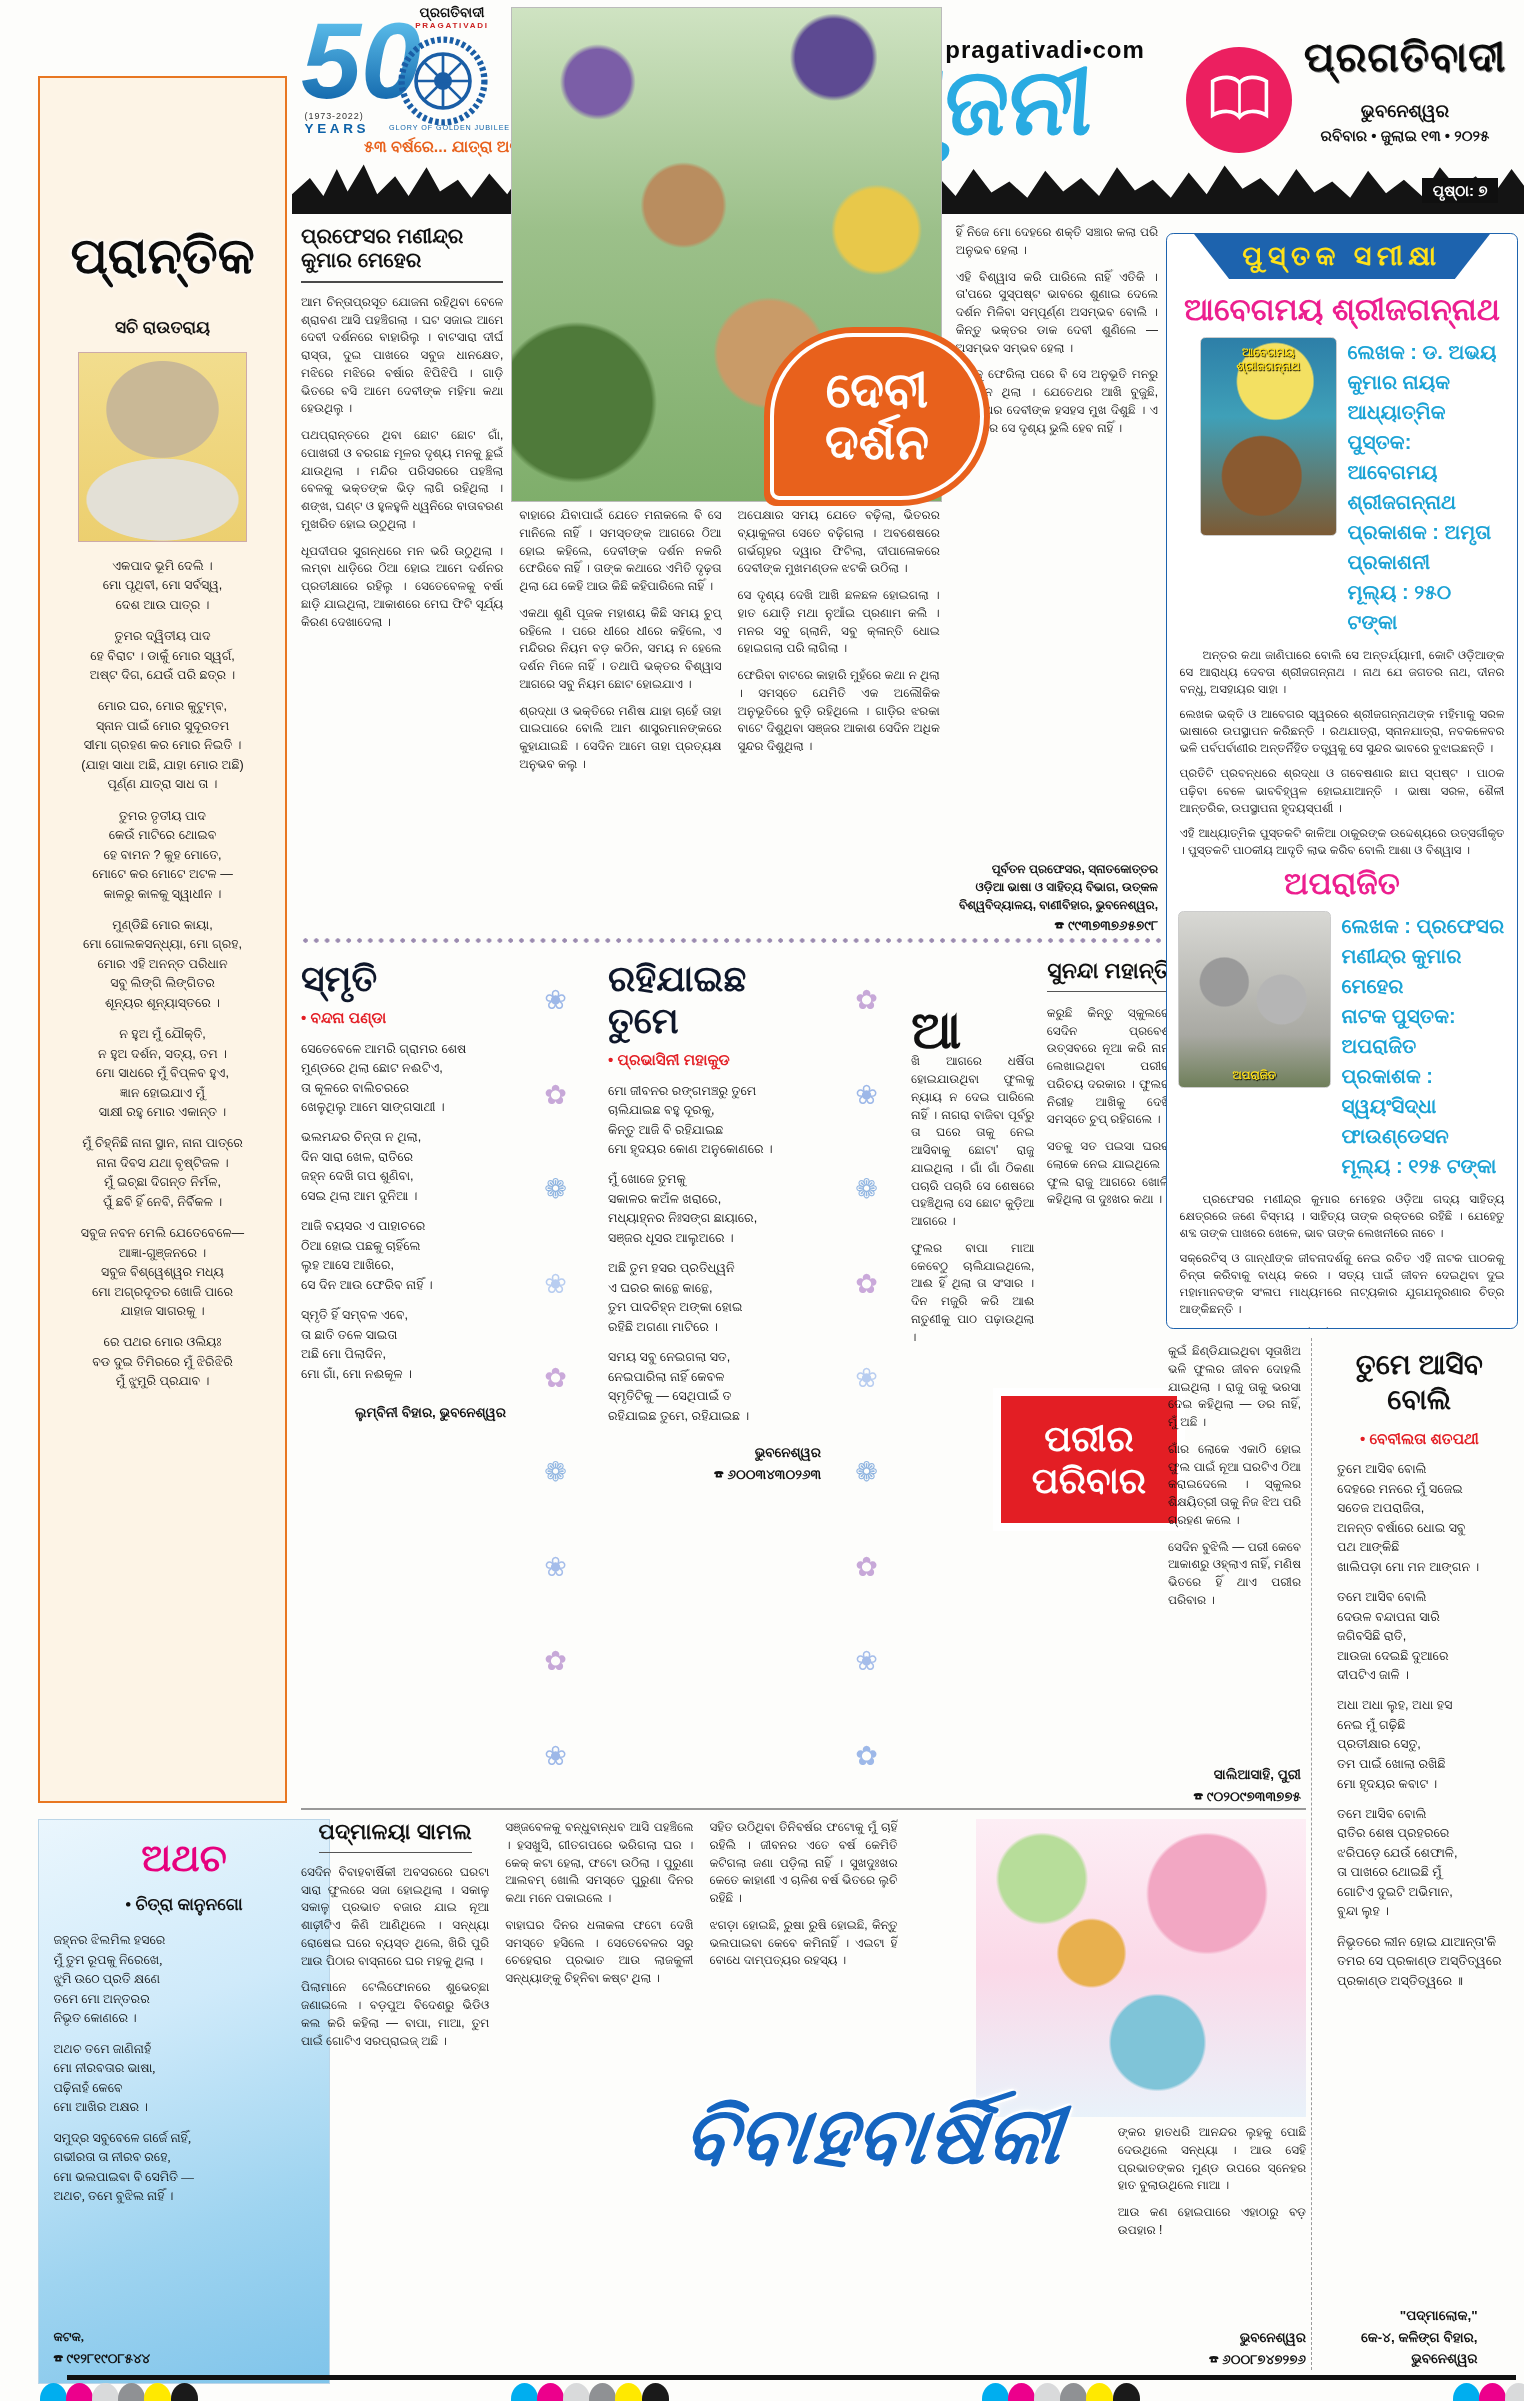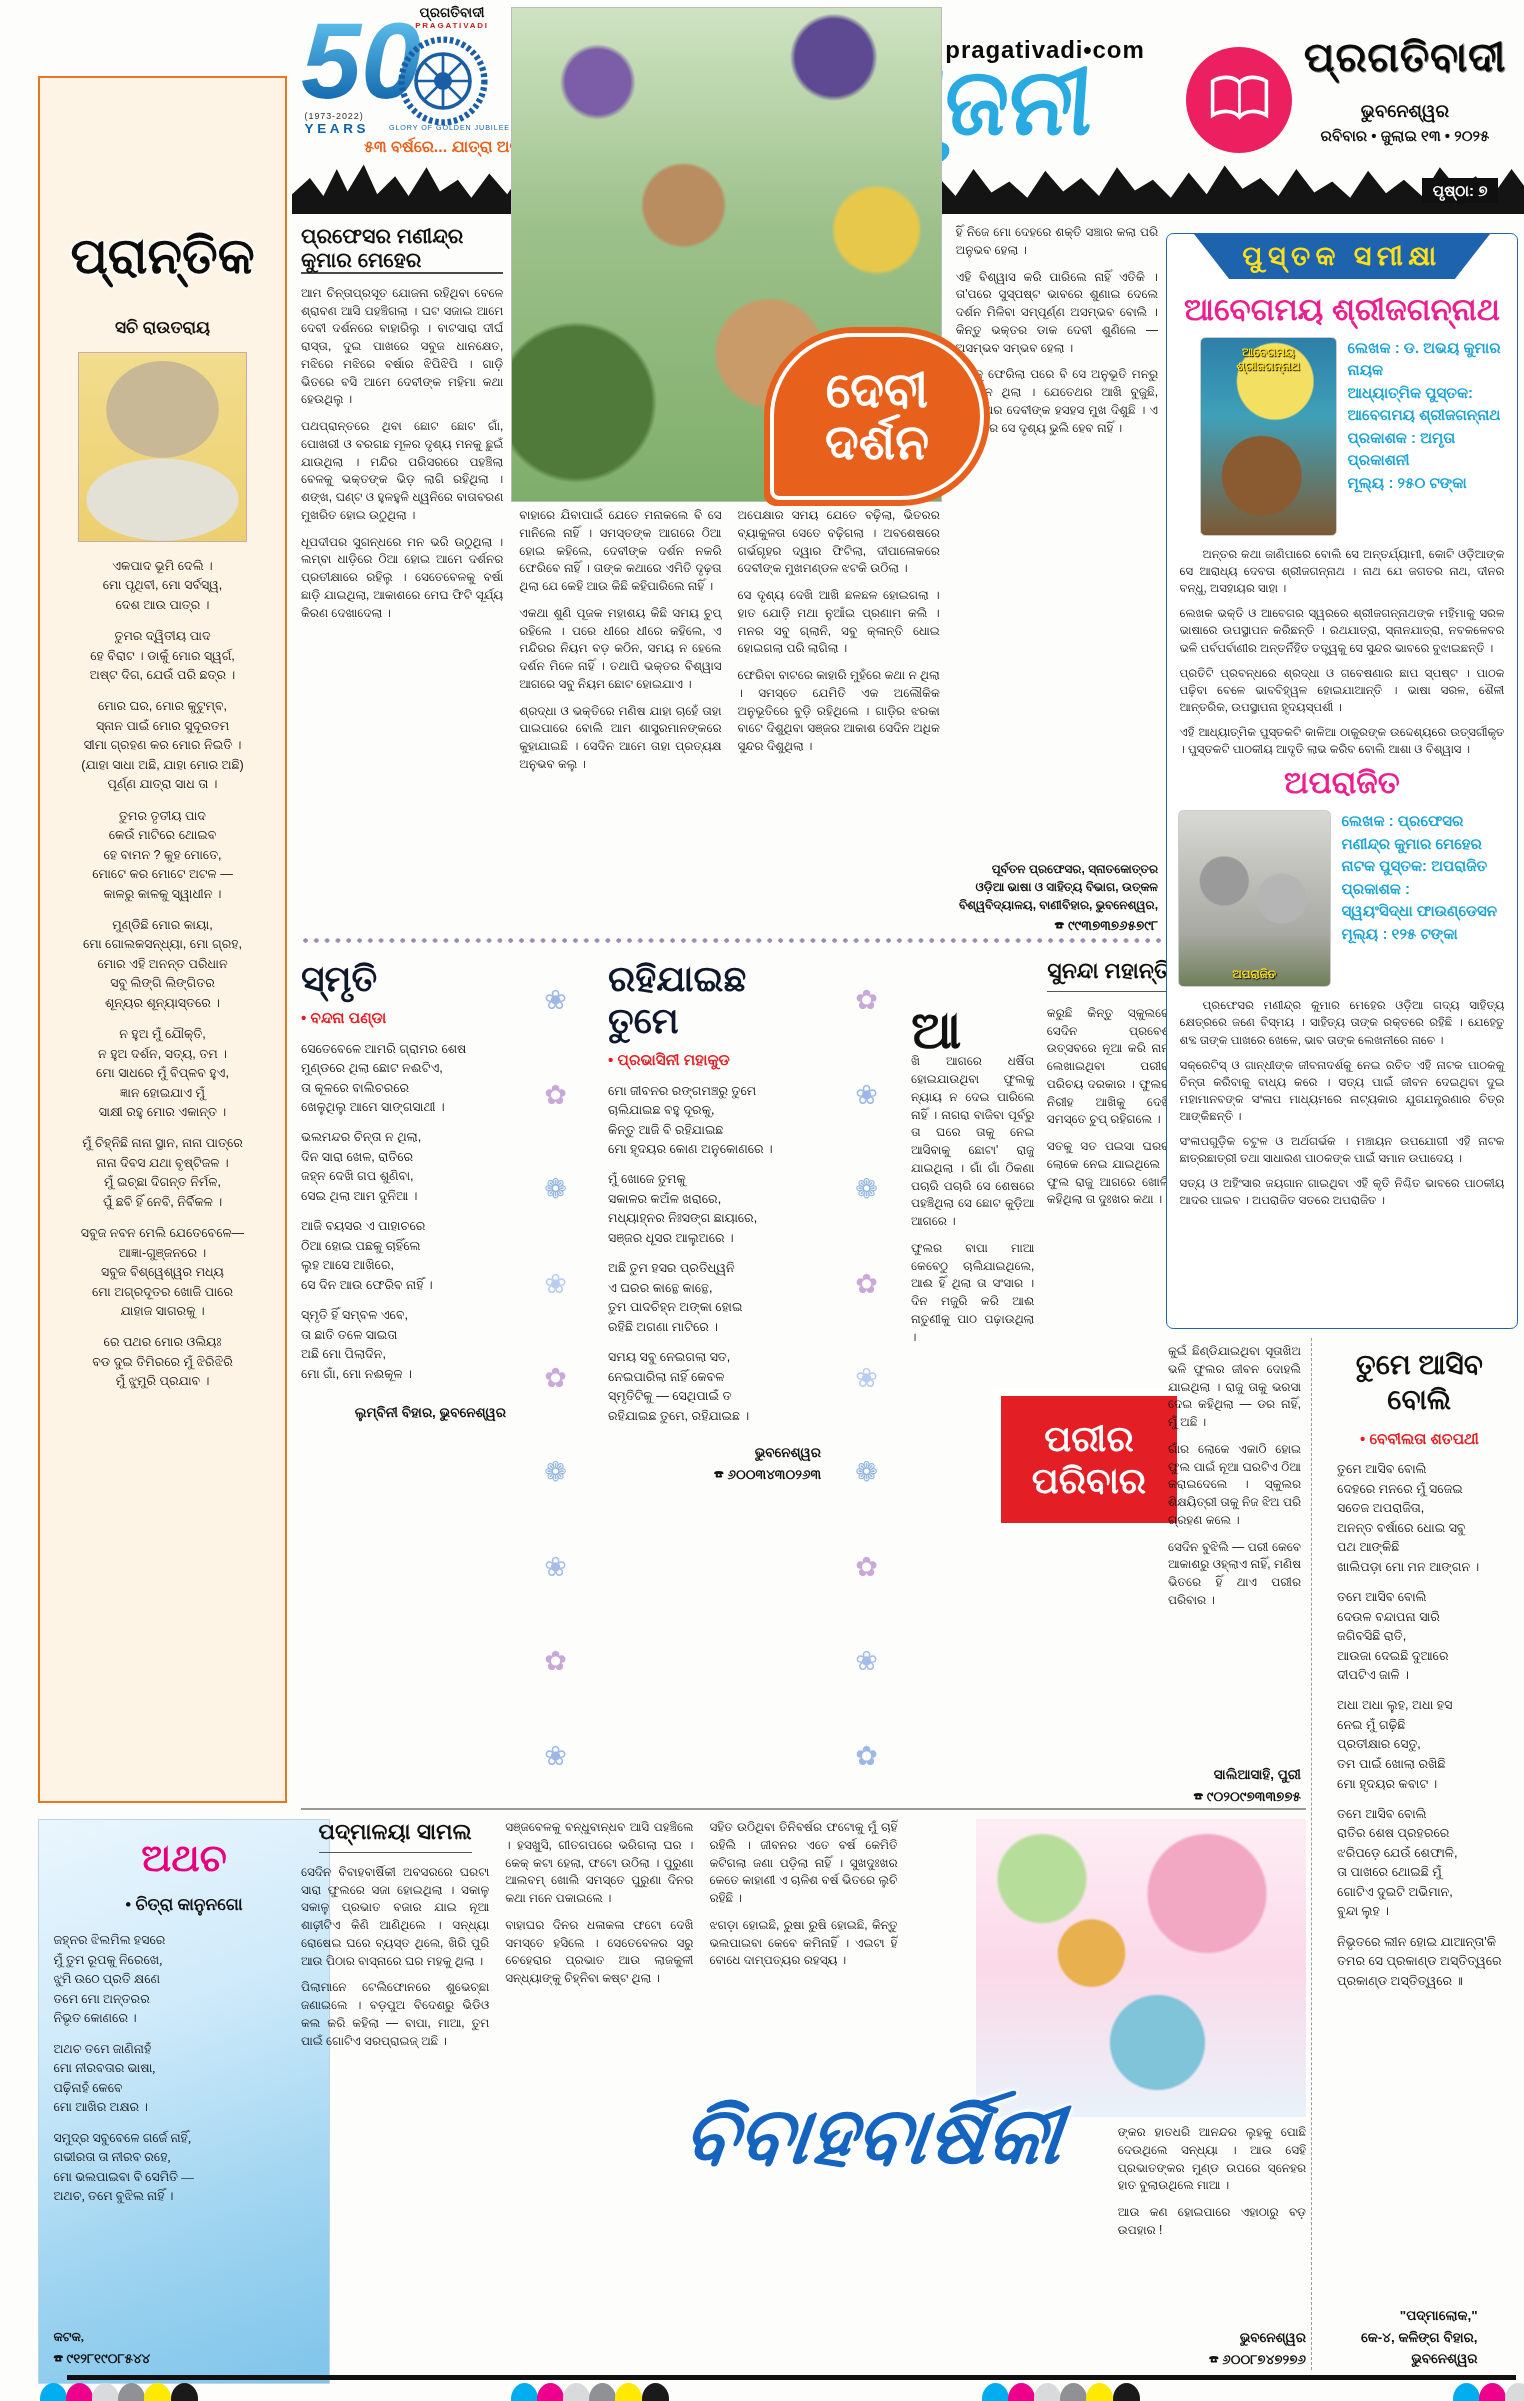--- a/index.html
+++ b/index.html
@@ -26,21 +26,21 @@
   .jubrange{font-size:9px;color:#333;letter-spacing:0.9px;}
   .jubbrand{font-weight:bold;font-size:13.5px;color:#0b0b0b;}
   .jubbranden{font-weight:bold;font-size:8px;color:#c22;letter-spacing:1.8px;}
   .jubring{font-size:7.2px;color:#0e62a8;letter-spacing:0.9px;}
   .jubtag{font-weight:bold;font-size:16px;color:#e8611c;}
   
   .prabox{border:2.7px solid #e87722;background:#fdf4e6;}
   .pratitle{font-weight:bold;font-size:50px;color:#0c0c0c;text-shadow:0 0 5.4px #fff,0 0 5.4px #fff;}
   .praauthor{font-weight:bold;font-size:17px;text-align:center;}
   
-  .bylinebig{font-weight:bold;font-size:20.6px;border-bottom:2.7px solid #4a4a4a;margin-bottom:10.8px;}
+  .bylinebig{font-weight:bold;font-size:20.6px;border-bottom:2.7px solid #4a4a4a;padding-bottom:9px;margin-bottom:10.8px;}
   .colflex{display:flex;gap:16px;}
   .scol{flex:1;overflow:hidden;display:flex;flex-direction:column;}
   .credit{font-size:12px;font-weight:bold;text-align:right;line-height:1.5;}
   .phone{font-size:13.5px;font-weight:bold;text-align:right;margin-top:3.6px;}
   .badgeout{background:#e8611c;border-radius:108px 108px 108px 14.4px;padding:6.3px;}
   .badgein{background:#e8611c;border:4.5px solid #fff;border-radius:100px 100px 100px 10.8px;
            width:100%;height:100%;box-sizing:border-box;display:flex;flex-direction:column;
            align-items:center;justify-content:center;}
   .badgetxt{color:#fff;font-weight:bold;font-size:49px;line-height:1.05;}
   
@@ -54,21 +54,21 @@
   .sauthor{font-weight:bold;font-size:22px;border-bottom:1.8px solid #555;padding-bottom:7.2px;display:inline-block;}
   .dropcap{float:left;font-weight:bold;font-size:52px;line-height:.9;padding:1.8px 5.4px 0 0;}
   .redbox{background:#e31e24;box-shadow:0 0 0 8px #fff;display:flex;flex-direction:column;
           align-items:center;justify-content:center;}
   .redboxtxt{color:#fff;font-weight:bold;font-size:36px;line-height:1.15;}
   
   .revbox{border:1.8px solid #1d63ae;border-radius:7.2px;background:#fff;}
   .revbanner{background:#1d63ae;clip-path:polygon(0 0,100% 0,88% 100%,12% 100%);
              color:#ffe11a;font-weight:bold;font-size:27px;text-align:center;padding:7.2px 0;letter-spacing:5.4px;}
   .revtitle{color:#ec1f8f;font-weight:bold;font-size:31px;text-align:center;margin:12.6px 0 9px 0;}
-  .metaline{color:#1ba3d6;font-weight:bold;font-size:15px;line-height:1.5;}
+  .metaline{color:#1ba3d6;font-weight:bold;font-size:20px;line-height:1.5;}
   .cover{border-radius:5.4px;border:0.9px solid #ccc;}
   .coverlbl{color:#ffe11a;font-weight:bold;font-size:11.7px;text-align:center;text-shadow:0.9px 0.9px 0.9px #000;}
   .rpara{text-align:justify;font-size:11.7px;line-height:1.46;margin:0 0 8px 0;}
   .rpara:first-of-type{text-indent:23px;}
   
   .athbox{border:0.9px solid #bcd6e8;background:linear-gradient(160deg,#eaf6fd 0%,#cfeafa 35%,#9fd4f0 70%,#7fc4ea 100%);}
   .athtitle{color:#e6007e;font-weight:bold;font-size:38px;text-align:center;}
   .athauthor{font-weight:bold;font-size:17px;text-align:center;margin:14.4px 0 16px 0;}
   .bibtitle{color:#1565c0;font-weight:bold;font-style:italic;font-size:79px;line-height:1;
             text-shadow:0 0 5.4px #fff,0 0 9px #fff,1.8px 1.8px 0 #fff,-1.8px -1.8px 0 #fff;transform:skewX(-6deg);}

